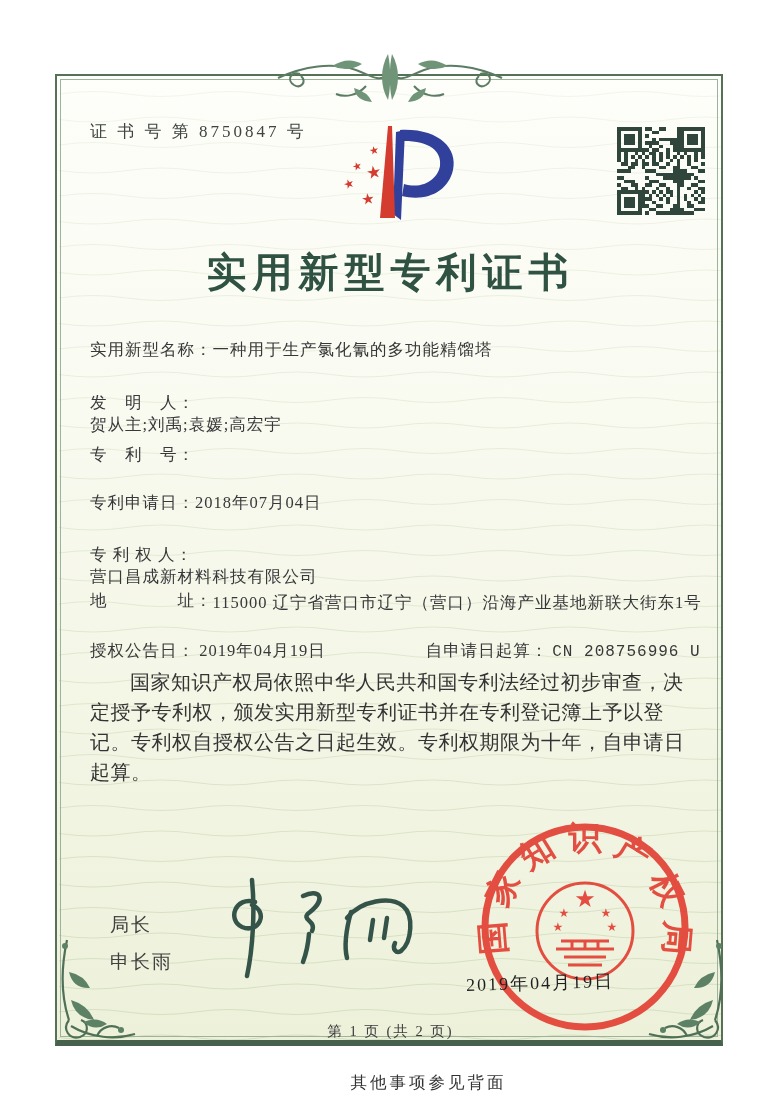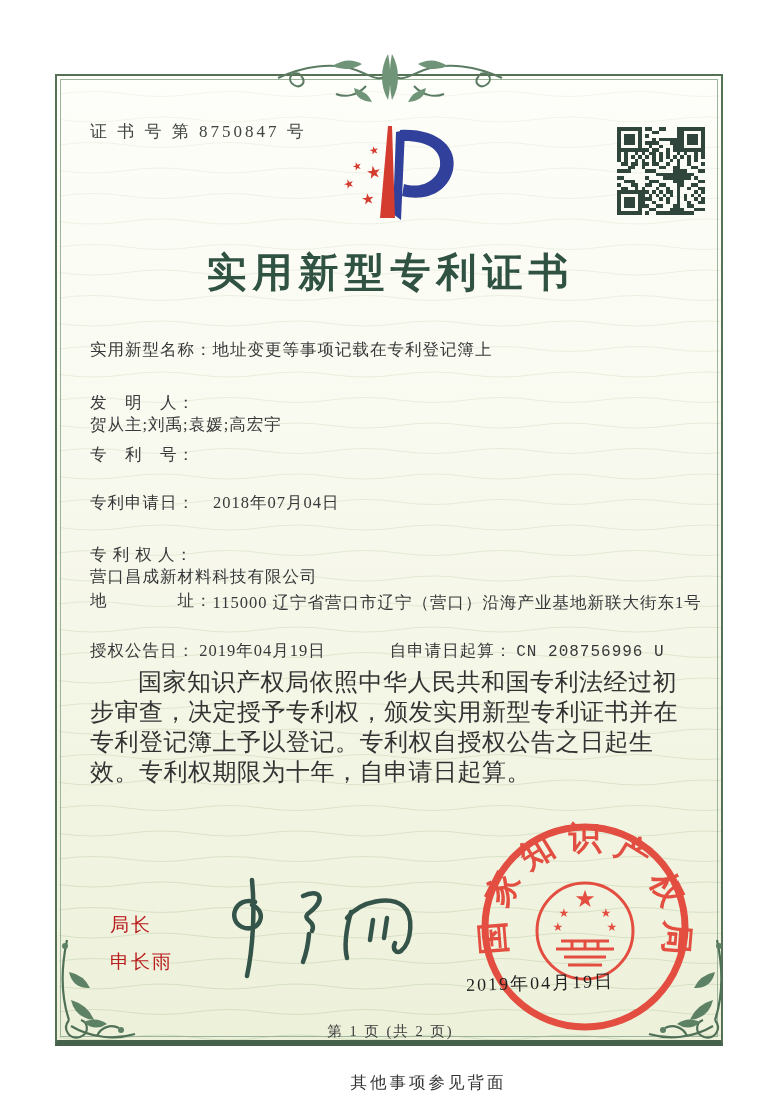--- a/index.html
+++ b/index.html
@@ -20,30 +20,30 @@
   .qr{position:absolute;left:617px;top:127px;width:88px;height:88px;}
   .title{position:absolute;left:0;top:245px;width:100%;text-align:center;
          font-size:40px;font-weight:bold;letter-spacing:6px;color:#2f5243;}
 
   
   .row{position:absolute;left:90px;font-size:16.5px;color:#38383a;display:flex;align-items:flex-start;}
   .flabel{white-space:nowrap;letter-spacing:1px;}
   .fvalue{letter-spacing:1px;}
   .fvalue.wrap{max-width:492px;line-height:26px;}
   .mono{font-family:"Liberation Mono","DejaVu Sans Mono",monospace;font-size:16px;}
-  .dualrow{position:absolute;left:90px;display:flex;gap:64px;font-size:16.5px;color:#38383a;}
+  .dualrow{position:absolute;left:90px;display:flex;gap:100px;font-size:16.5px;color:#38383a;}
 
   
-  .paras{position:absolute;left:90px;top:667px;width:602px;font-size:24px;color:#333;
+  .paras{position:absolute;left:90px;top:667px;width:602px;font-size:20px;color:#333;
          line-height:30px;letter-spacing:0.5px;}
   .paras p{margin:0;text-indent:2em;}
 
   
   .director{position:absolute;left:110px;top:906px;font-family:"Liberation Sans","DejaVu Sans",sans-serif;
-            font-size:19px;color:#b91c1c;line-height:37px;letter-spacing:2px;}
+            font-size:19px;color:#404040;line-height:37px;letter-spacing:2px;}
   .sig{position:absolute;left:205px;top:868px;}
   .seal{position:absolute;left:468px;top:815px;}
   .seal-date{position:absolute;left:466px;top:971px;font-size:18px;color:#1e1f1e;
              letter-spacing:2px;transform:rotate(-1.5deg);}
   .page-num{position:absolute;left:0;top:1022px;width:100%;text-align:center;
             font-size:14.5px;color:#3c3c3c;letter-spacing:2px;}
   .back-note{position:absolute;left:0;top:1072px;width:100%;text-align:center;
              font-size:16.5px;color:#333;letter-spacing:3px;padding-left:38px;}
 
   .ornament-top{position:absolute;left:270px;top:46px;}
@@ -489,30 +489,30 @@
     <rect x="18" y="24" width="1" height="1" fill="#30453c"></rect>
     <rect x="19" y="24" width="1" height="1" fill="#30453c"></rect>
     <rect x="20" y="24" width="1" height="1" fill="#30453c"></rect>
     <rect x="21" y="24" width="1" height="1" fill="#30453c"></rect>
   </svg>
 
 <div class="title">实用新型专利证书</div>
 
 <div class="row" style="top:339px;">
   <span class="flabel">实用新型名称：</span>
-  <span class="fvalue">地址变更等事项记载在专利登记簿上</span>
+  <span class="fvalue">一种用于生产氯化氰的多功能精馏塔</span>
 </div>
 <div class="row" style="top:392px;flex-direction:column;">
   <span class="flabel">发　明　人：</span>
   <span class="fvalue">贺从主;刘禹;袁媛;高宏宇</span>
 </div>
 <div class="row" style="top:444px;">
   <span class="flabel">专　利　号：</span>
 </div>
-<div class="row" style="top:492px;gap:18px;">
+<div class="row" style="top:492px;">
   <span class="flabel">专利申请日：</span>
   <span class="fvalue">2018年07月04日</span>
 </div>
 <div class="row" style="top:544px;flex-direction:column;">
   <span class="flabel">专 利 权 人：</span>
   <span class="fvalue">营口昌成新材料科技有限公司</span>
 </div>
 <div class="row" style="top:590px;">
   <span class="flabel">地　　　　址：</span>
   <span class="fvalue wrap">115000 辽宁省营口市辽宁（营口）沿海产业基地新联大街东1号</span>

